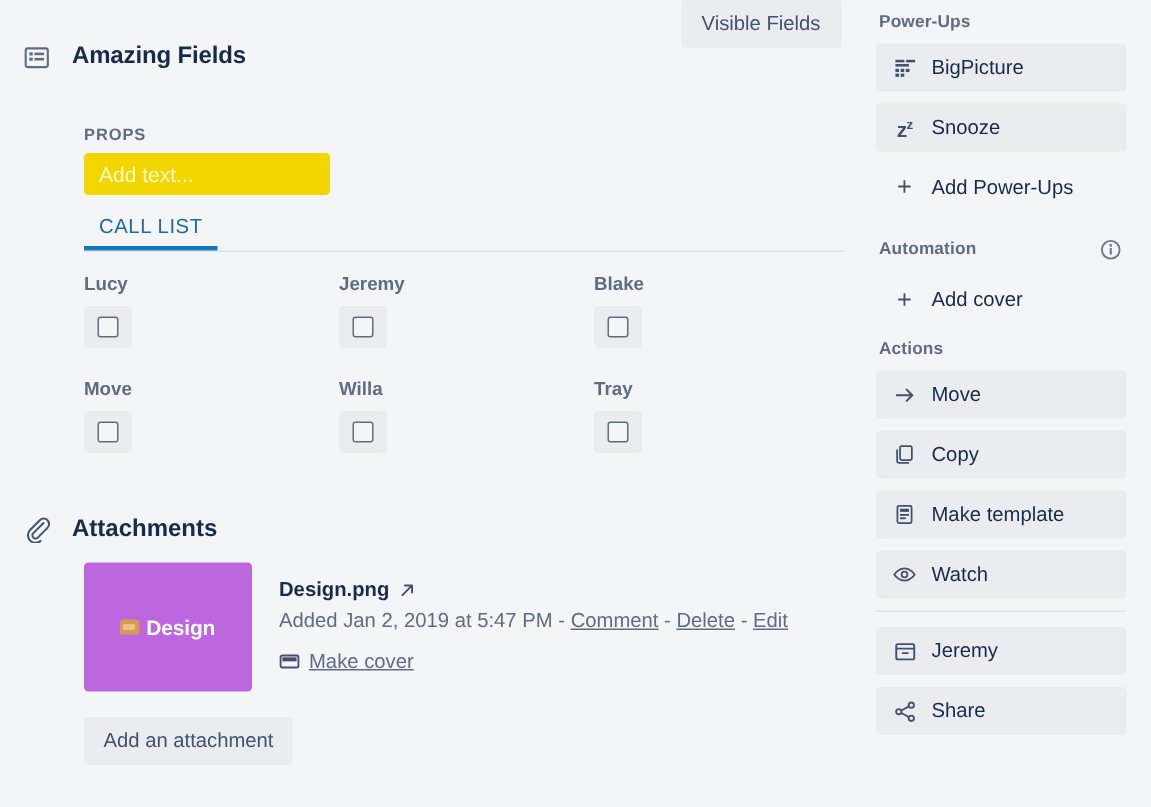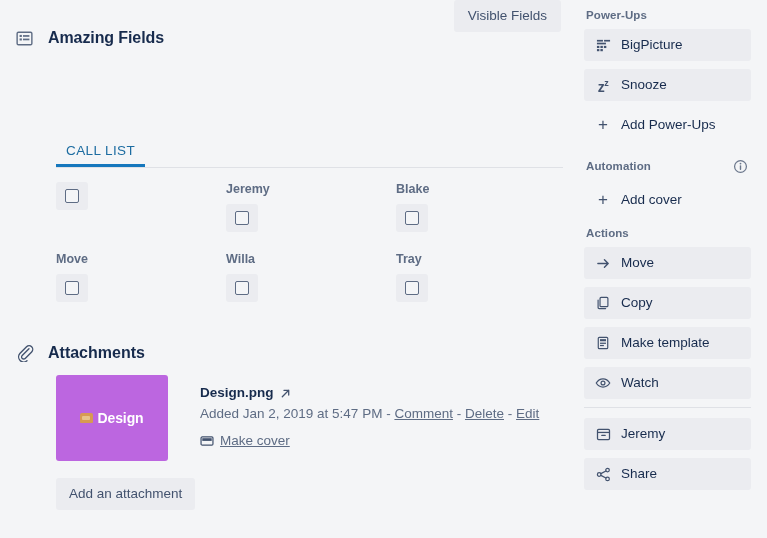--- a/index.html
+++ b/index.html
@@ -215,21 +215,21 @@
     background: #e8c389;
     border-radius: 1px;
   }
   .thumb-label {
     color: #ffffff;
     font-size: 14px;
     font-weight: bold;
     letter-spacing: -0.1px;
   }
 
-  .att-meta { margin-left: 32px; padding-top: 10px; }
+  .att-meta { margin-left: 18px; padding-top: 10px; }
   .att-name-row { display: flex; align-items: center; gap: 6px; }
   .att-name {
     font-size: 13.5px;
     font-weight: bold;
     color: #172b4d;
     cursor: pointer;
     line-height: 16px;
   }
   .ext-arrow { color: #42526e; display: flex; align-items: center; }
   .att-sub {
@@ -366,29 +366,34 @@
             <rect x="7.4" y="5.4" width="6.8" height="1.8" fill="#5e6c84"></rect>
             <rect x="3.8" y="8.9" width="2.4" height="2.2" fill="#5e6c84"></rect>
             <rect x="7.4" y="9.1" width="6.8" height="1.8" fill="#5e6c84"></rect>
           </svg>
         </span>
         <span class="hdr-title">Amazing Fields</span>
       </div>
       <button class="visible-fields-btn">Visible Fields</button>
     </div>
 
+    <div class="props-wrap">
+      <div class="props-label">PROPS</div>
+      <input class="props-input" type="text" value="" placeholder="Add text..." style="">
+    </div>
 
     <div class="tabs-wrap">
       <div class="tab-strip">
         <div class="tab active">CALL LIST</div>
       </div>
     </div>
 
     <div class="cb-grid">
       <div class="cb-cell">
+        <span class="cb-name">Lucy</span>
         <div class="cb-box">
             <span class="cb-inner"></span>
           </div>
       </div>
       <div class="cb-cell">
         <span class="cb-name">Jeremy</span>
         <div class="cb-box">
             <span class="cb-inner"></span>
           </div>
       </div>

